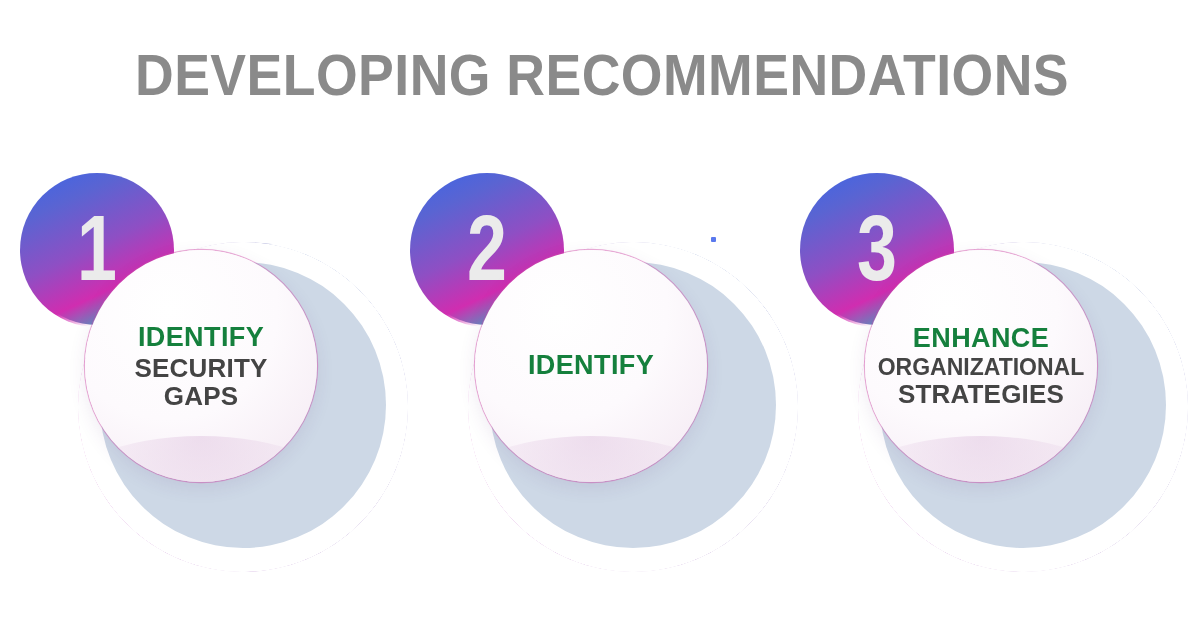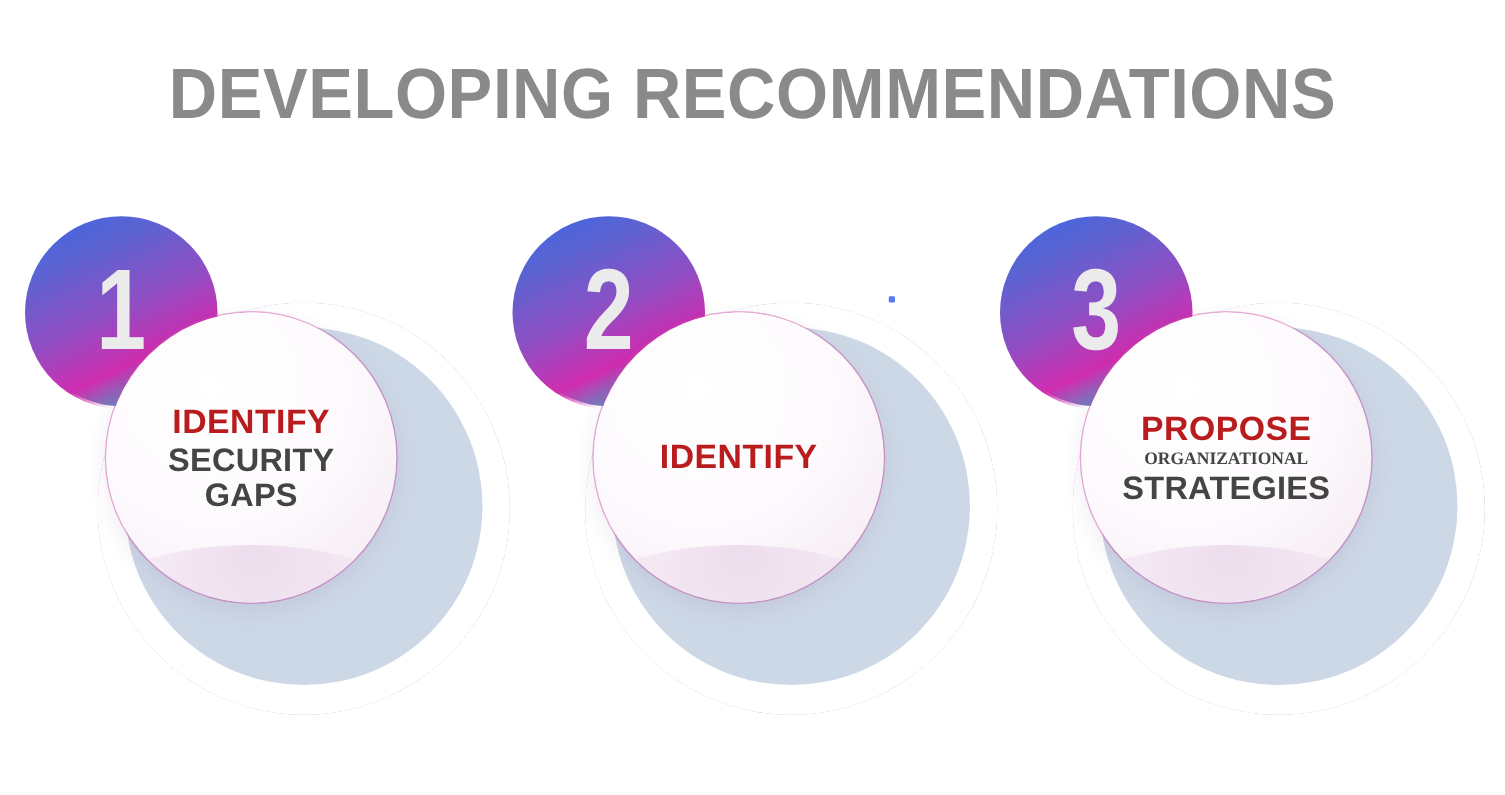--- a/index.html
+++ b/index.html
@@ -130,37 +130,36 @@
     align-items: center;
     justify-content: center;
     text-align: center;
     line-height: 1.0;
   }
   .lead-word {
     font-family: "Liberation Sans", sans-serif;
     font-weight: bold;
     font-size: 27px;
     letter-spacing: 0.4px;
-    color: #b91c1c;
+    color: #15803d;
     white-space: nowrap;
     margin-bottom: 2px;
   }
   .body-line {
     font-family: "Liberation Sans", sans-serif;
     font-weight: bold;
     font-size: 26px;
     letter-spacing: 0.2px;
     color: #444444;
     white-space: nowrap;
     margin-top: 2px;
   }
   .body-line.small {
-    font-size: 14px;
+    font-size: 23px;
     letter-spacing: 0px;
-    font-family: Liberation Serif, serif;
   }
 
   
   .badge {
     position: absolute;
     left: 22px;
     top: 175px;
     width: 150px;
     height: 150px;
     border-radius: 50%;
@@ -253,21 +252,21 @@
   <div class="step-group g3">
     <div class="ring-wrap layer-ring">
       <div class="ring"></div>
     </div>
     <div class="crescent layer-crescent"></div>
     <div class="badge layer-badge">
       <div class="badge-number">3</div>
     </div>
     <div class="white-circle layer-white"></div>
     <div class="circle-text layer-text">
-      <div class="lead-word">PROPOSE</div>
+      <div class="lead-word">ENHANCE</div>
       <div class="body-line small">ORGANIZATIONAL</div>
       <div class="body-line">STRATEGIES</div>
     </div>
   </div>
 
   <div id="stray-dot"></div>
 
 </div>
 
 </body></html>

